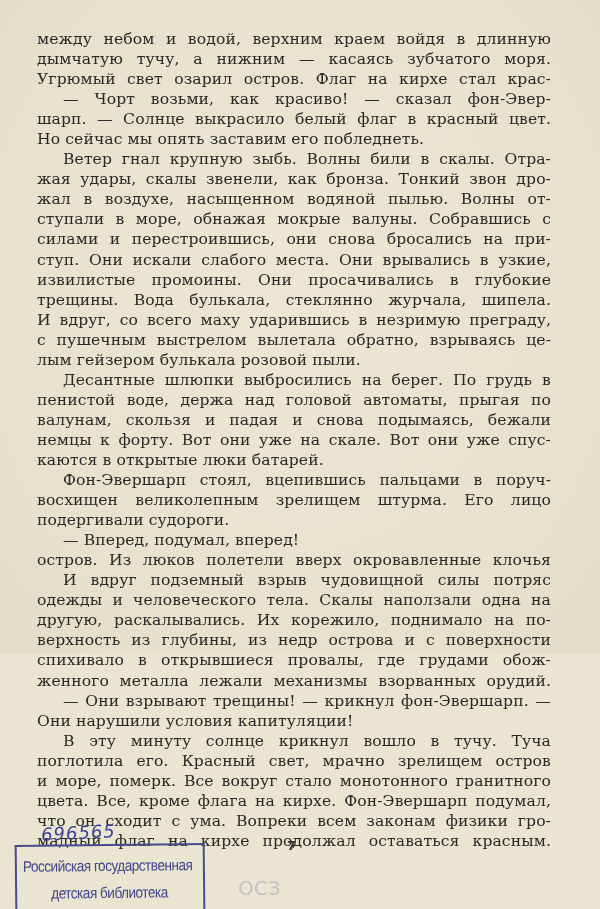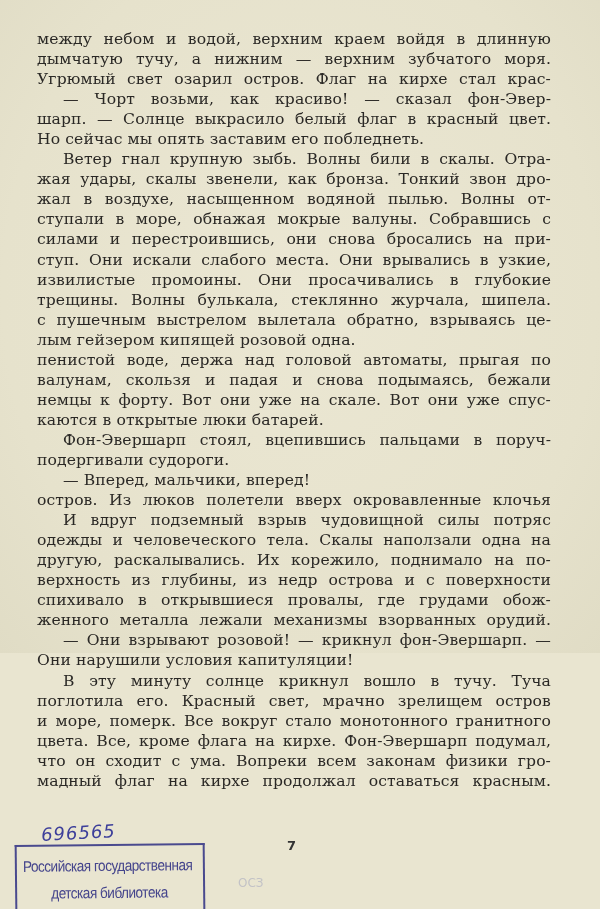--- a/index.html
+++ b/index.html
@@ -48,59 +48,62 @@
     transform: scaleX(0.88); transform-origin: left;
     white-space: nowrap;
   }
   .stamp-line2 {
     position: absolute; left: 34px; top: 38px; font-size: 15.5px; letter-spacing: -0.6px;
     transform: scaleX(0.88); transform-origin: left;
     white-space: nowrap;
   }
   .faint-mark {
     position: absolute; left: 238px; top: 876px;
-    font-family: "DejaVu Sans", sans-serif; font-size: 12px; color: #a9abc0; opacity: 0.6;
+    font-family: "DejaVu Sans", sans-serif; font-size: 20px; color: #a9abc0; opacity: 0.6;
   }
 </style>
 </head>
 <body>
 
 <div class="page">
   <div class="text-block" id="text-block">
       <div class="line">между небом и водой, верхним краем войдя в длинную</div>
-      <div class="line">дымчатую тучу, а нижним — верхним зубчатого моря.</div>
+      <div class="line">дымчатую тучу, а нижним — касаясь зубчатого моря.</div>
       <div class="line">Угрюмый свет озарил остров. Флаг на кирхе стал крас-</div>
       <div class="line indent">— Чорт возьми, как красиво! — сказал фон-Эвер-</div>
       <div class="line">шарп. — Солнце выкрасило белый флаг в красный цвет.</div>
       <div class="line last">Но сейчас мы опять заставим его побледнеть.</div>
       <div class="line indent">Ветер гнал крупную зыбь. Волны били в скалы. Отра-</div>
       <div class="line">жая удары, скалы звенели, как бронза. Тонкий звон дро-</div>
       <div class="line">жал в воздухе, насыщенном водяной пылью. Волны от-</div>
       <div class="line">ступали в море, обнажая мокрые валуны. Собравшись с</div>
       <div class="line">силами и перестроившись, они снова бросались на при-</div>
       <div class="line">ступ. Они искали слабого места. Они врывались в узкие,</div>
       <div class="line">извилистые промоины. Они просачивались в глубокие</div>
-      <div class="line">трещины. Волны булькала, стеклянно журчала, шипела.</div>
+      <div class="line">трещины. Вода булькала, стеклянно журчала, шипела.</div>
+      <div class="line">И вдруг, со всего маху ударившись в незримую преграду,</div>
       <div class="line">с пушечным выстрелом вылетала обратно, взрываясь це-</div>
-      <div class="line last">лым гейзером кипящей розовой одна.</div>
+      <div class="line last">лым гейзером булькала розовой пыли.</div>
+      <div class="line indent">Десантные шлюпки выбросились на берег. По грудь в</div>
       <div class="line">пенистой воде, держа над головой автоматы, прыгая по</div>
       <div class="line">валунам, скользя и падая и снова подымаясь, бежали</div>
       <div class="line">немцы к форту. Вот они уже на скале. Вот они уже спус-</div>
       <div class="line last">каются в открытые люки батарей.</div>
       <div class="line indent">Фон-Эвершарп стоял, вцепившись пальцами в поруч-</div>
+      <div class="line">восхищен великолепным зрелищем штурма. Его лицо</div>
       <div class="line last">подергивали судороги.</div>
-      <div class="line indent last">— Вперед, мальчики, вперед!</div>
+      <div class="line indent last">— Вперед, подумал, вперед!</div>
       <div class="line">остров. Из люков полетели вверх окровавленные клочья</div>
       <div class="line indent">И вдруг подземный взрыв чудовищной силы потряс</div>
       <div class="line">одежды и человеческого тела. Скалы наползали одна на</div>
       <div class="line">другую, раскалывались. Их корежило, поднимало на по-</div>
       <div class="line">верхность из глубины, из недр острова и с поверхности</div>
       <div class="line">спихивало в открывшиеся провалы, где грудами обож-</div>
       <div class="line">женного металла лежали механизмы взорванных орудий.</div>
-      <div class="line indent">— Они взрывают розовой! — крикнул фон-Эвершарп. —</div>
+      <div class="line indent">— Они взрывают трещины! — крикнул фон-Эвершарп. —</div>
       <div class="line last">Они нарушили условия капитуляции!</div>
       <div class="line indent">В эту минуту солнце крикнул вошло в тучу. Туча</div>
       <div class="line">поглотила его. Красный свет, мрачно зрелищем остров</div>
       <div class="line">и море, померк. Все вокруг стало монотонного гранитного</div>
       <div class="line">цвета. Все, кроме флага на кирхе. Фон-Эвершарп подумал,</div>
       <div class="line">что он сходит с ума. Вопреки всем законам физики гро-</div>
       <div class="line">мадный флаг на кирхе продолжал оставаться красным.</div>
     </div>
 
   <div class="page-number">7</div>

